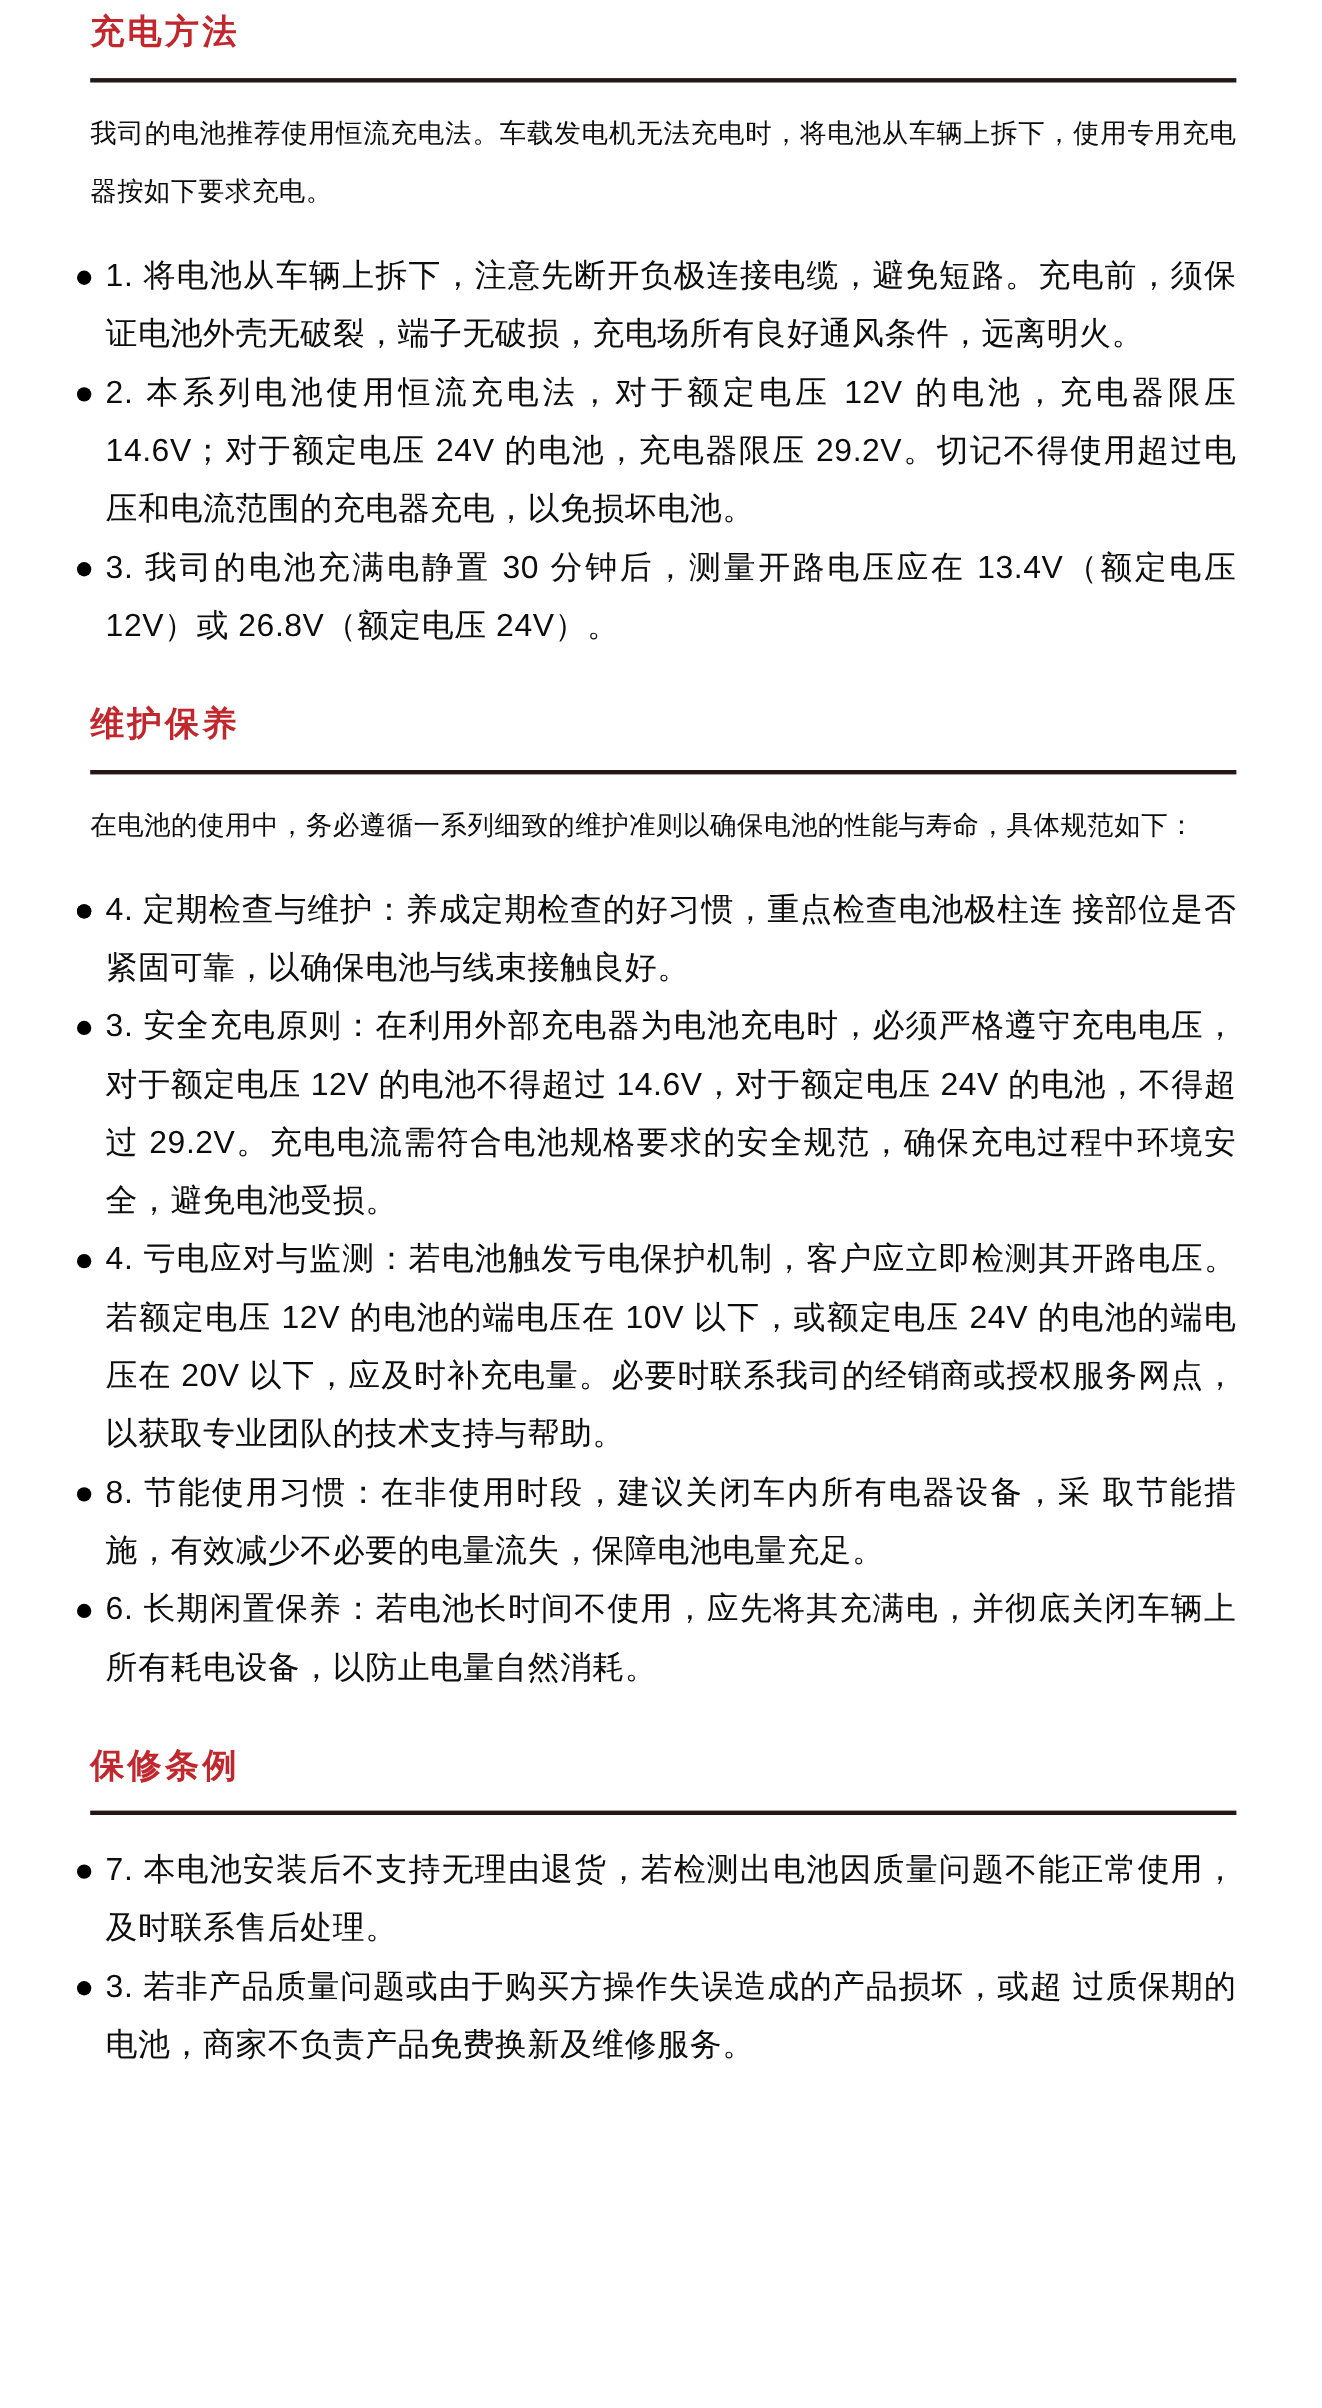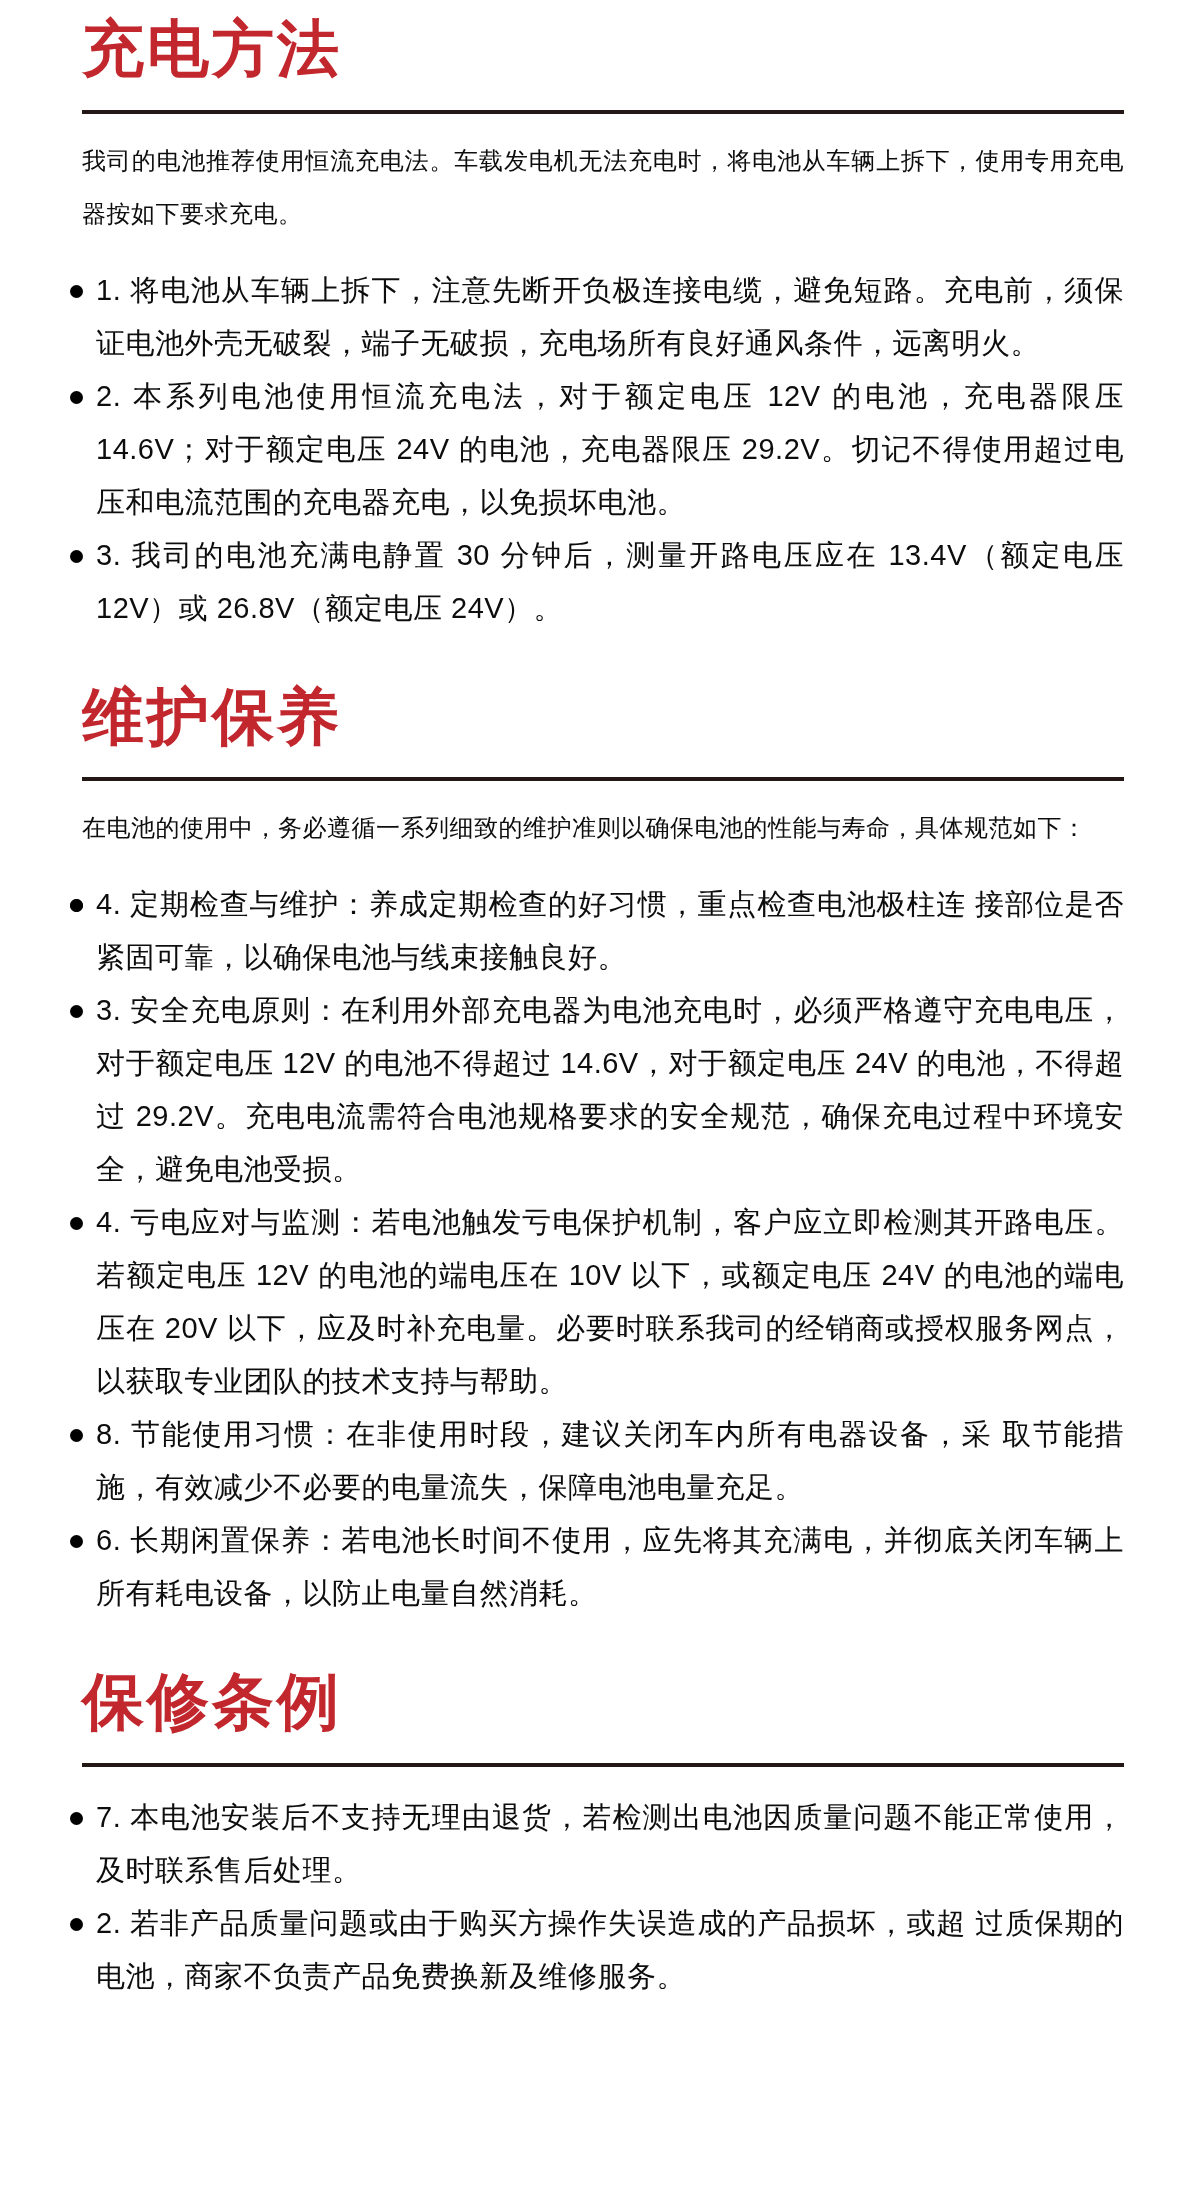--- a/index.html
+++ b/index.html
@@ -8,21 +8,21 @@
     height: 2189px;
     background: #ffffff;
     color: #0d0d0d;
     font-family: "Liberation Sans", sans-serif;
     overflow: hidden;
   }
   main { padding: 10px 78px 0 82px; }
 
   .section-title {
     margin: 0;
-    font-size: 62px;
+    font-size: 31px;
     line-height: 1.25;
     font-weight: 700;
     letter-spacing: 3px;
     color: #c1272d;
   }
   .rule {
     height: 4px;
     background: #231815;
     margin-top: 22px;
   }
@@ -119,18 +119,18 @@
   <section class="last">
     <h1 class="section-title">保修条例</h1>
     <div class="rule"></div>
     <ul class="list">
       <li>
         <span class="dot"></span>
         <span>7. 本电池安装后不支持无理由退货，若检测出电池因质量问题不能正常使用，及时联系售后处理。</span>
       </li>
       <li>
         <span class="dot"></span>
-        <span>2. 若非产品质量问题或由于购买方操作失误造成的产品损坏，或超 过质保期的电池，商家不负责产品免费换新及维修服务。</span>
+        <span>3. 若非产品质量问题或由于购买方操作失误造成的产品损坏，或超 过质保期的电池，商家不负责产品免费换新及维修服务。</span>
       </li>
     </ul>
   </section>
 
 </main>
 
 </body></html>

